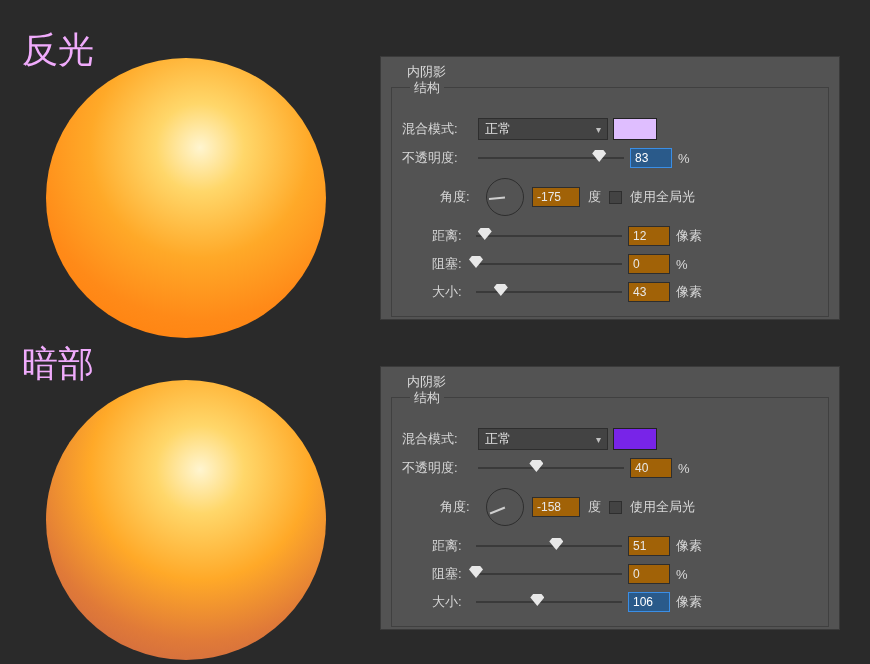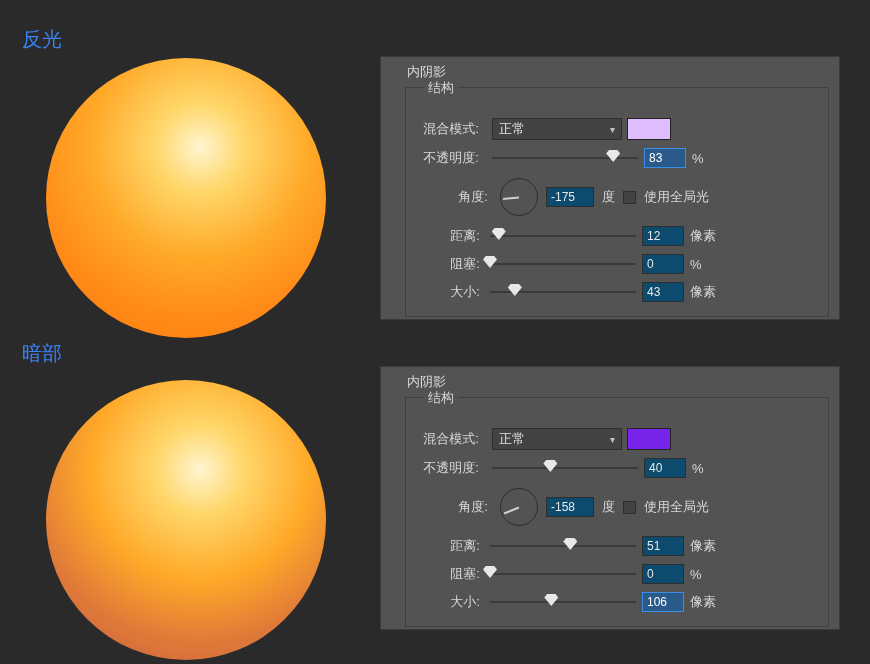--- a/index.html
+++ b/index.html
@@ -7,22 +7,22 @@
     background: #2a2a2a;
     font-family: "Microsoft YaHei", sans-serif;
     color: #e0e0e0;
     width: 870px;
     height: 664px;
     overflow: hidden;
     position: relative;
   }
   .section-label {
     position: absolute;
-    font-size: 20px;
-    color: #3b82f6;
+    font-size: 36px;
+    color: #f0abfc;
   }
   .sphere {
     position: absolute;
     width: 280px;
     height: 280px;
     border-radius: 50%;
   }
   .sphere1 {
     left: 46px;
     top: 58px;
@@ -42,34 +42,34 @@
   }
   .panel .field-title {
     position: absolute;
     background: #535353;
     padding: 0 4px;
     top: -9px;
     left: 18px;
     font-size: 13px;
   }
   .panel .fieldset {
-    margin: 10px 10px 10px 24px;
+    margin: 10px 10px 10px 10px;
     border: 1px solid #404040;
     position: relative;
     padding: 22px 10px 14px 10px;
   }
   .row {
     display: flex;
     align-items: center;
     margin: 8px 0;
     gap: 6px;
   }
   .label {
     width: 70px;
-    text-align: center;
+    text-align: left;
     font-size: 13px;
     color: #d8d8d8;
   }
   .dropdown {
     display: flex;
     align-items: center;
     justify-content: space-between;
     width: 130px;
     height: 22px;
     background: #434343;
@@ -106,21 +106,21 @@
     top: 0;
     width: 14px;
     height: 12px;
     background: #e8e8e8;
     transform: translateX(-50%);
     clip-path: polygon(50% 100%, 0 30%, 20% 0, 80% 0, 100% 30%);
   }
   .num-input {
     width: 42px;
     height: 20px;
-    background: #0c4a6e;
+    background: #a16207;
     border: 1px solid #2e2e2e;
     color: #e8e8e8;
     font-size: 12px;
     padding: 0 4px;
     text-align: left;
   }
   .num-input.selected {
     border: 1px solid #3a8ee6;
     background: #2a5a8a;
     color: #fff;

